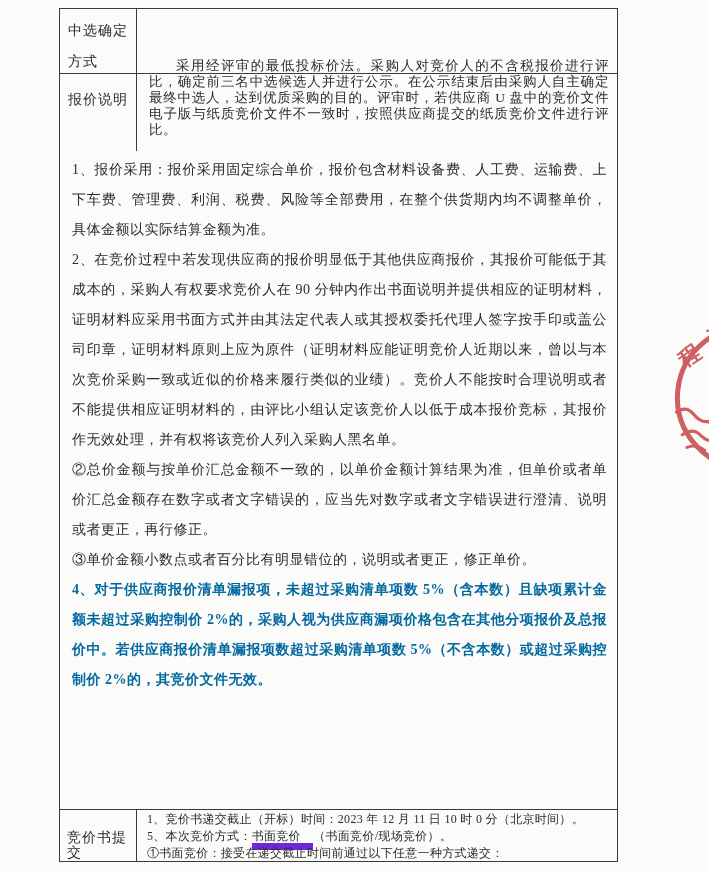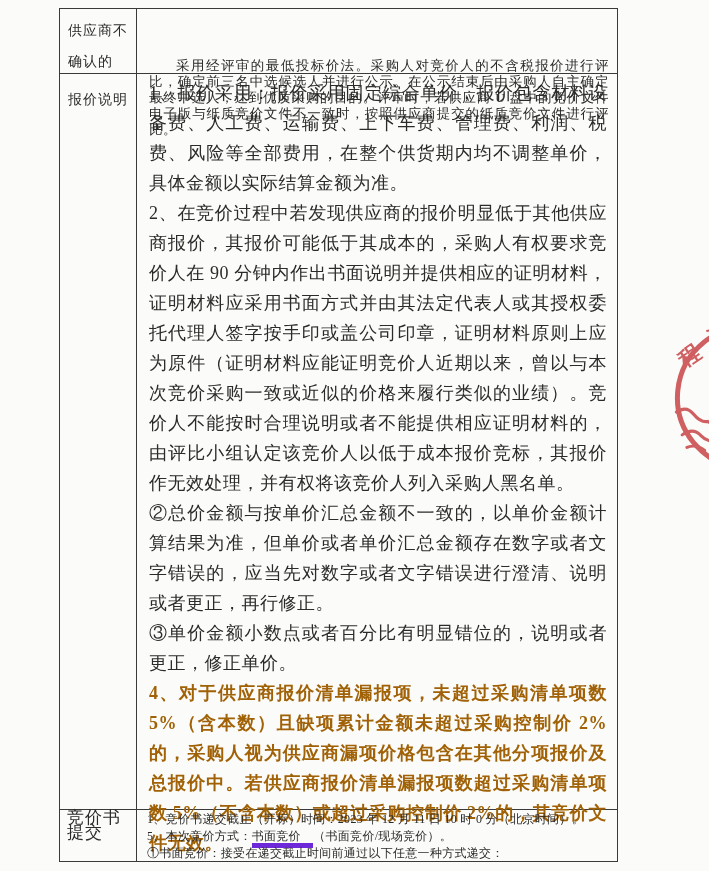--- a/index.html
+++ b/index.html
@@ -22,41 +22,41 @@
     font-size:14px;letter-spacing:1px;line-height:31px;
     padding:6px 4px 0 8px;
   }
   .cell{flex:1;box-sizing:border-box;text-align:justify;}
   .cell p{margin:0;}
   
   .row-selection{height:65px;}
   .row-selection .cell{font-size:13.5px;line-height:16px;padding:1px 8px 0 12px;letter-spacing:.5px;}
   .row-selection .cell p.indent{text-indent:2em;margin-top:48px;}
   
-  .row-quote{height:736px;}
+  .row-quote{height:736px;flex-direction:column;}
   .row-quote .hdr{padding-top:10px;}
-  .row-quote .cell{font-size:18px;line-height:30px;padding:4px 10px 0 12px;letter-spacing:.5px;}
-  .row-quote .cell p.bold{font-weight:bold;color:#a16207;}
+  .row-quote .cell{font-size:14px;line-height:30px;padding:4px 10px 0 12px;letter-spacing:.5px;}
+  .row-quote .cell p.bold{font-weight:bold;color:#0369a1;}
   
   .row-submit{height:51px;}
-  .row-submit .hdr{display:flex;align-items:flex-start;padding:0 0 0 7px;font-size:17px;line-height:15px;}
+  .row-submit .hdr{display:flex;align-items:flex-end;padding:0 0 0 7px;font-size:14px;line-height:15px;font-family:Liberation Mono, monospace;}
   .row-submit .cell{font-size:12px;line-height:17px;padding:1px 6px 0 10px;text-align:left;letter-spacing:.3px;}
-  .u{border-bottom:5px solid #6d28d9;white-space:pre;}
+  .u{border-bottom:7px solid #6d28d9;white-space:pre;}
   
   .stamp{position:absolute;left:664px;top:320px;width:176px;height:164px;
          transform:rotate(6deg);opacity:.88;pointer-events:none;}
 </style>
 </head>
 <body>
 
 <div class="doc-table">
 
   <div class="trow row-selection">
     <div class="hdr">
-      <span>供应商不确认的</span>
+      <span>中选确定方式</span>
     </div>
     <div class="cell">
         <p class="indent"><span>采用经评审的最低投标价法。采购人对竞价人的不含税报价进行评比，确定前三名中选候选人并进行公示。在公示结束后由采购人自主确定最终中选人，达到优质采购的目的。评审时，若供应商 U 盘中的竞价文件电子版与纸质竞价文件不一致时，按照供应商提交的纸质竞价文件进行评比。</span></p>
       </div>
   </div>
 
   <div class="trow row-quote">
     <div class="hdr">
       <span>报价说明</span>
     </div>

